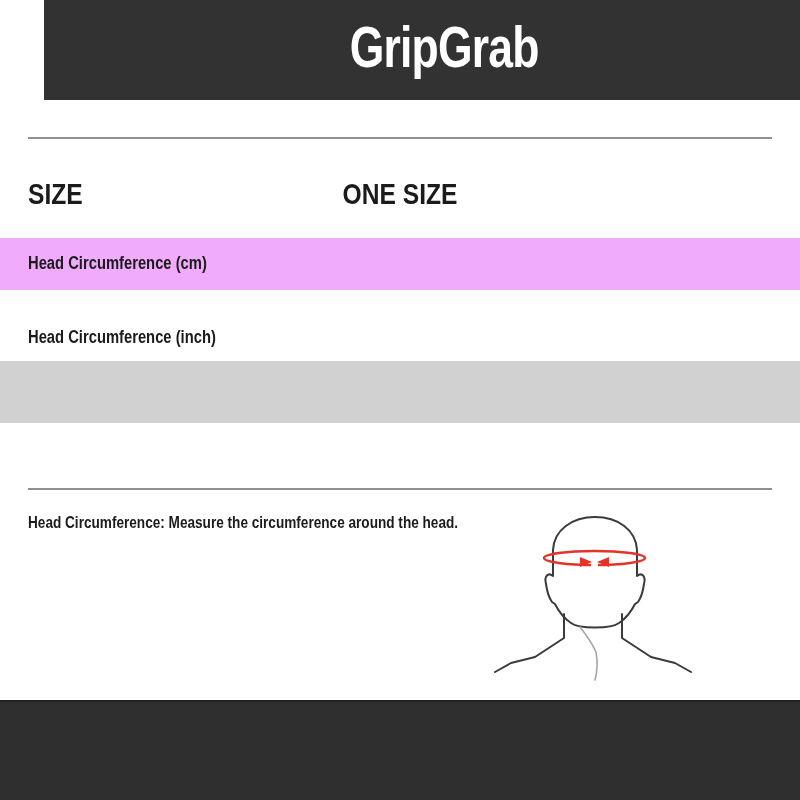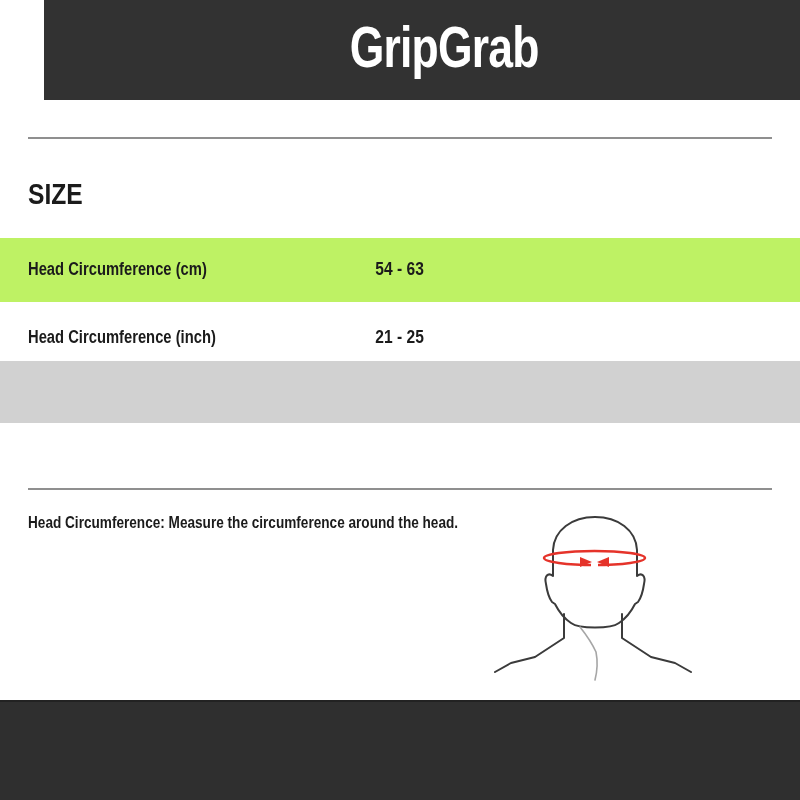--- a/index.html
+++ b/index.html
@@ -37,21 +37,21 @@
   .divider {
     position: absolute; left: 28px; right: 28px; height: 2px;
     background: #8f8f8f;
   }
   .divider-top { top: 137px; }
   .divider-bottom { top: 488px; }
 
   
   .trow { position: absolute; left: 0; width: 800px; }
   .trow-header { top: 139px; height: 112px; }
-  .trow-1 { top: 238px; height: 64px; background: #bef264; }
+  .trow-1 { top: 238px; height: 52px; background: #f0abfc; }
   .trow-2 { top: 299px; height: 62px; background: #ffffff; margin-top: 8px; }
   .trow-3 { top: 361px; height: 62px; background: #d1d1d1; }
 
   .cell-label {
     position: absolute; left: 28px; top: 50%;
     color: #1b1b1b;
     font-weight: 700;
     font-size: 18px;
     white-space: nowrap;
     transform: translateY(-54%) scaleX(0.82);
@@ -108,34 +108,31 @@
 <div class="page">
 
   <div class="header-bar">
     <span class="logo">GripGrab</span>
   </div>
 
   <div class="divider divider-top"></div>
 
   <div class="trow trow-header">
     <span class="cell-label">SIZE</span>
+    <div class="cell-value">
+      <span>ONE SIZE</span>
+    </div>
   </div>
 
   <div class="trow trow-1">
     <span class="cell-label">Head Circumference (cm)</span>
-    <div class="cell-value">
-      <span>54 - 63</span>
-    </div>
   </div>
 
   <div class="trow trow-2">
     <span class="cell-label">Head Circumference (inch)</span>
-    <div class="cell-value">
-      <span>21 - 25</span>
-    </div>
   </div>
 
   <div class="trow trow-3">
     <span class="cell-label"></span>
     <div class="cell-value">
       <span></span>
     </div>
   </div>
 
   <div class="divider divider-bottom"></div>

